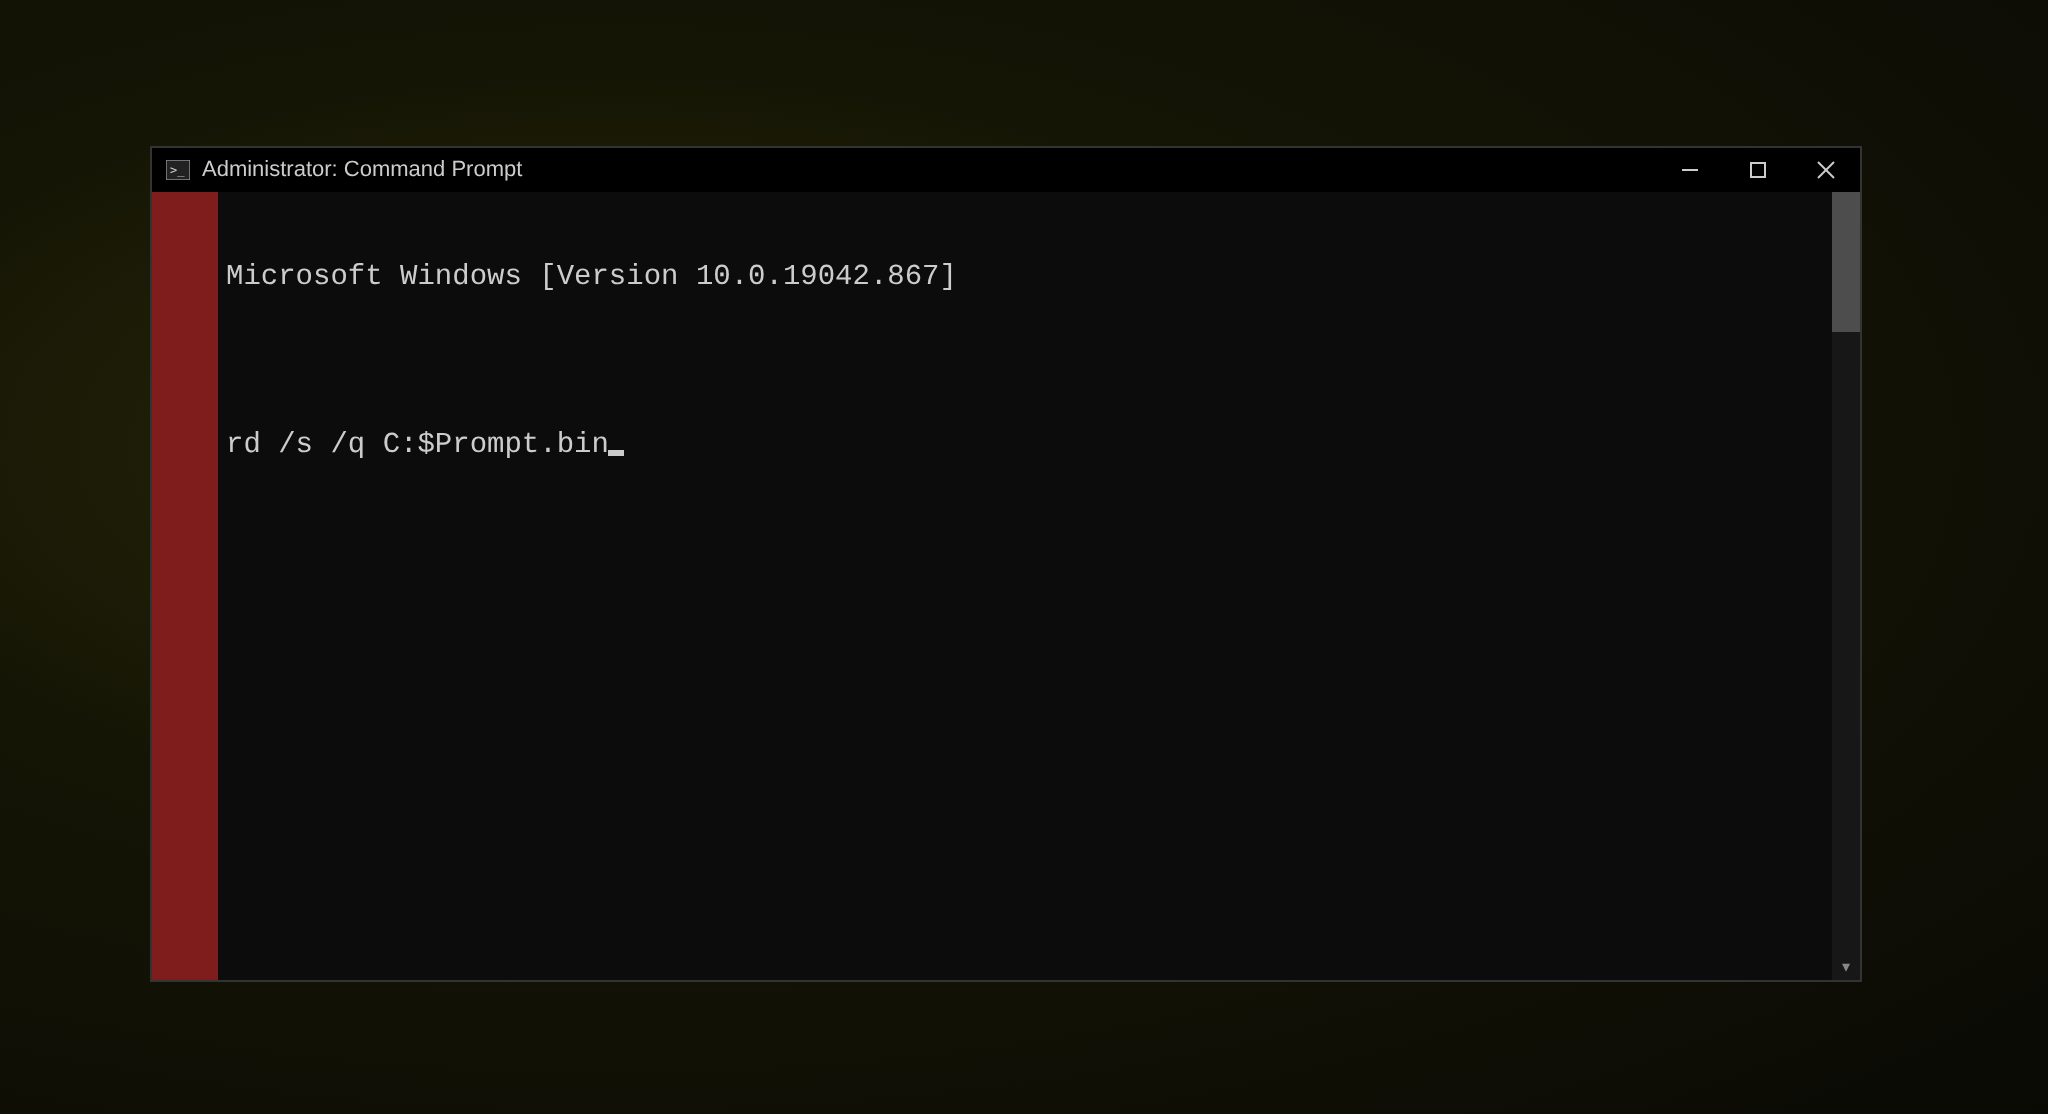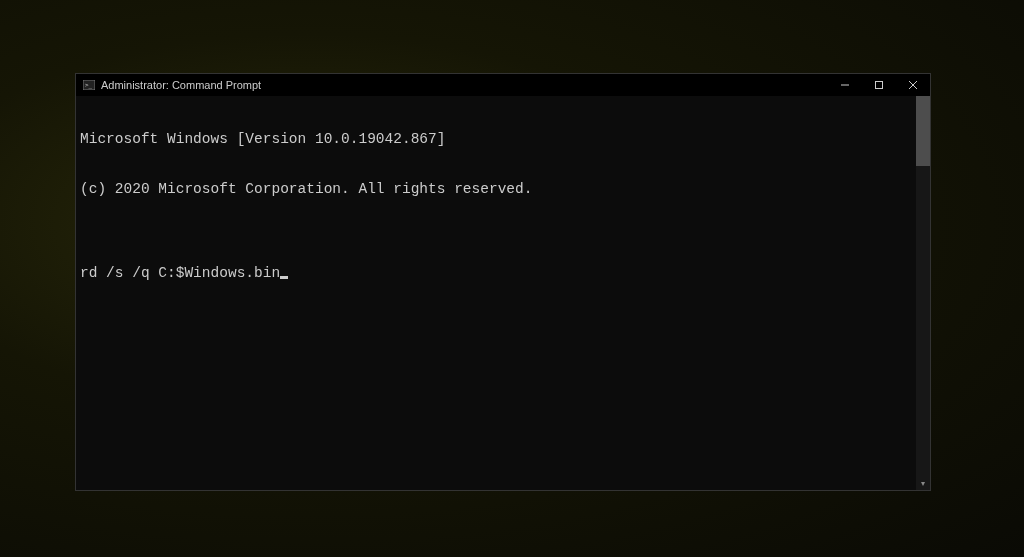--- a/index.html
+++ b/index.html
@@ -62,20 +62,21 @@
       flex: 1;
       background: #0c0c0c;
       color: #cccccc;
       font-family: Consolas, 'Courier New', monospace;
       font-size: 14.5px;
       line-height: 1.15;
       padding: 2px 4px;
       position: relative;
       overflow: hidden;
       white-space: pre;
+      margin-left: 33px;
     }
     .terminal-line { display: block; }
     .prompt-line { display: flex; align-items: baseline; }
     .cursor {
       display: inline-block;
       width: 8px;
       height: 2.5px;
       background: #cccccc;
       margin-left: 0px;
       position: relative;
@@ -138,21 +139,20 @@
       <div class="ctrl-btn close">
         <svg width="10" height="10" viewBox="0 0 10 10">
             <line x1="1" y1="1" x2="9" y2="9" stroke="#ccc" stroke-width="1"></line>
             <line x1="9" y1="1" x2="1" y2="9" stroke="#ccc" stroke-width="1"></line>
           </svg>
       </div>
     </div>
   </div>
   <div class="terminal-body">
     <span class="terminal-line">Microsoft Windows [Version 10.0.19042.867]</span>
-    <span class="terminal-line">(c) 2020 Microsoft Corporation. All rights reserved.</span>
     <span class="terminal-line"></span>
-    <span class="prompt-line"><span>rd /s /q C:$Windows.bin</span><span class="cursor"></span></span>
+    <span class="prompt-line"><span>rd /s /q C:$Prompt.bin</span><span class="cursor"></span></span>
   </div>
   <div class="scrollbar">
     <div class="scroll-thumb"></div>
     <div class="scroll-arrow-down">▾</div>
   </div>
 </div>
 
 </body></html>

